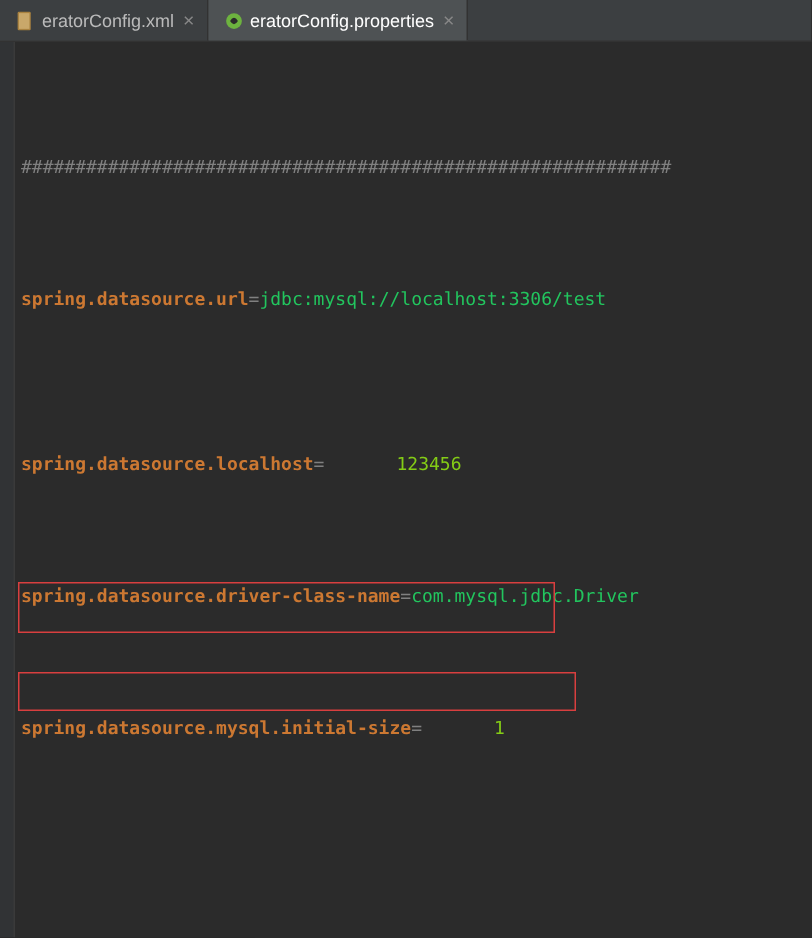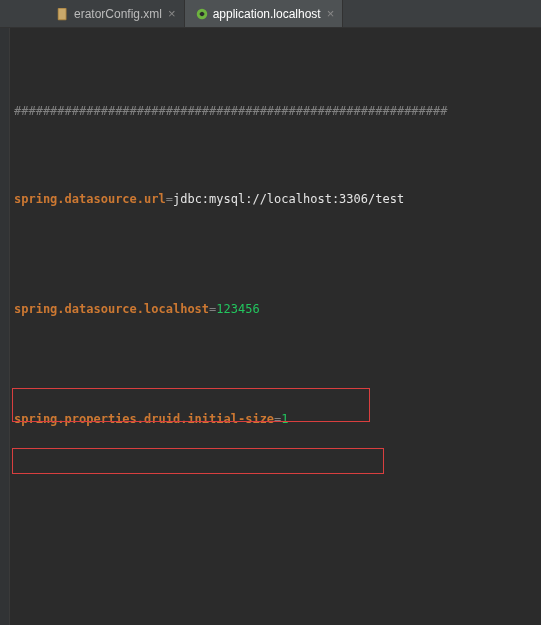--- a/index.html
+++ b/index.html
@@ -11,21 +11,20 @@
     height: 625px;
     overflow: hidden;
     color: #a9b7c6;
   }
   .tab-bar {
     background: #3c3f41;
     height: 28px;
     display: flex;
     align-items: stretch;
     border-bottom: 1px solid #323232;
-    padding-left: 46px;
   }
   .tab {
     display: flex;
     align-items: center;
     padding: 0 8px 0 10px;
     background: #3c3f41;
     border-right: 1px solid #323232;
     color: #bbbbbb;
     font-family: -apple-system, "Segoe UI", sans-serif;
     font-size: 12px;
@@ -59,22 +58,22 @@
     padding: 6px 0 0 2px;
     position: relative;
     line-height: 22px;
     white-space: pre;
     overflow: hidden;
   }
   .line { position: relative; padding-left: 2px; }
   .c-comment { color: #808080; }
   .c-key { color: #cc7832; font-weight: bold; }
   .c-eq { color: #808080; }
-  .c-val { color: #e5e5e5; }
-  .c-num { color: #22c55e; }
+  .c-val { color: #22c55e; }
+  .c-num { color: #84cc16; margin-left: 48px; }
   .redbox {
     position: absolute;
     border: 1px solid #d93f3f;
     pointer-events: none;
   }
 </style>
 </head>
 <body>
 
 <div class="tab-bar">
@@ -88,38 +87,39 @@
     <span class="label">eratorConfig.xml</span>
     <span class="close">×</span>
   </div>
   <div class="tab active">
     <span>
       <svg class="icon-svg" viewBox="0 0 16 16">
           <circle cx="8" cy="8" r="6" fill="#6db33f"></circle>
           <path d="M5 8 Q8 3 11 8 Q8 13 5 8" fill="#2b2b2b"></path>
         </svg>
     </span>
-    <span class="label">application.localhost</span>
+    <span class="label">eratorConfig.properties</span>
     <span class="close">×</span>
   </div>
 </div>
 
 <div class="editor-wrap">
   <div class="gutter"></div>
   <div class="editor">
 
     <div class="line"><span class="c-comment">############################################################</span></div>
 
     <div class="line"><span class="c-key">spring.datasource.url</span><span class="c-eq">=</span><span class="c-val">jdbc:mysql://localhost:3306/test</span></div>
 
 
     <div class="line"><span class="c-key">spring.datasource.localhost</span><span class="c-eq">=</span><span class="c-num">123456</span></div>
 
+    <div class="line"><span class="c-key">spring.datasource.driver-class-name</span><span class="c-eq">=</span><span class="c-val">com.mysql.jdbc.Driver</span></div>
 
-    <div class="line"><span class="c-key">spring.properties.druid.initial-size</span><span class="c-eq">=</span><span class="c-num">1</span></div>
+    <div class="line"><span class="c-key">spring.datasource.mysql.initial-size</span><span class="c-eq">=</span><span class="c-num">1</span></div>
 
     
 
     
 
     
 
     
 
     

